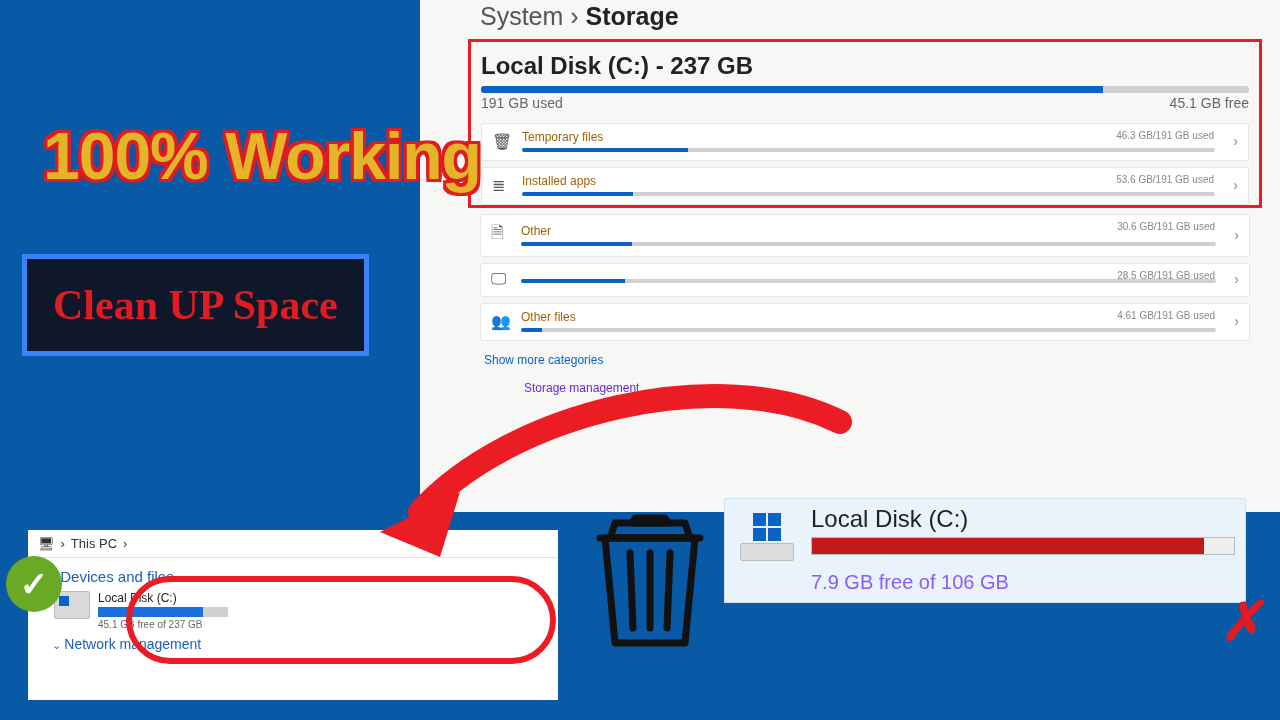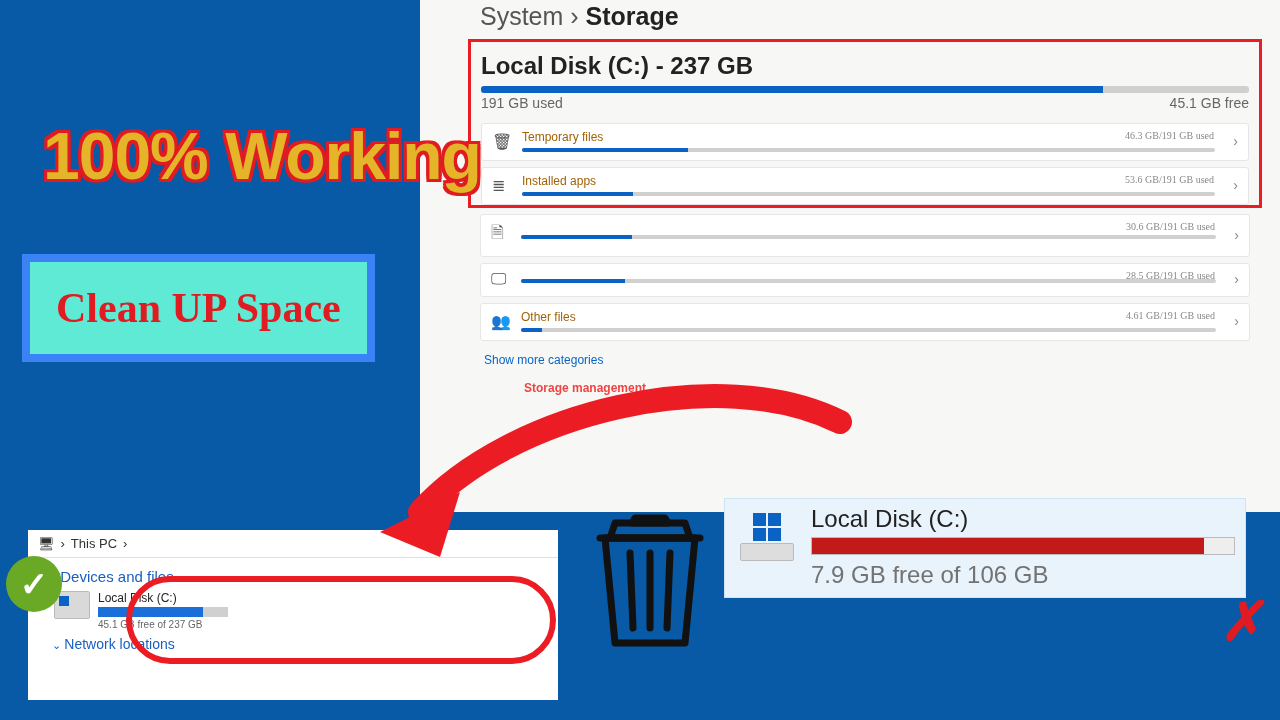--- a/index.html
+++ b/index.html
@@ -12,33 +12,33 @@
   .redbox { border: 3px solid #ec1c24; padding: 6px 10px 0 10px; margin-left:-12px; margin-right:-12px; }
   .disk-title { font-size: 24px; font-weight: 600; color: #222; padding: 4px 0 6px 0; }
   .big-bar { height: 7px; background: #d0d0d0; border-radius:3px; overflow:hidden; }
   .big-bar .fill { height:100%; background:#0a63c4; }
   .bar-labels { display:flex; justify-content:space-between; color:#666; font-size:14px; padding:2px 0 6px 0;}
 
   .cat-row { background:#fff; border:1px solid #e6e6e6; border-radius:3px; margin:6px 0; padding:6px 10px 8px 10px; display:flex; align-items:center; gap:12px; position:relative;}
   .cat-row .icon { width:18px; flex-shrink:0; color:#555; }
   .cat-row .body { flex:1; }
   .cat-row .cat-name { font-size:12px; color:#a16207; }
-  .cat-row .cat-used { position:absolute; right:34px; top:6px; font-size:10px; color:#888;font-family:Liberation Serif, serif; }
+  .cat-row .cat-used { position:absolute; right:34px; top:6px; font-size:10px; color:#888; }
   .cat-row .small-bar { height:4px; background:#d0d0d0; border-radius:2px; margin-top:4px; overflow:hidden;}
   .cat-row .small-bar .fill { height:100%; background:#0a63c4; }
   .cat-row .chev { color:#888; font-size:14px; padding-left:6px;}
 
   .show-more { color:#0a63c4; font-size:12px; padding:6px 4px; }
-  .mgmt { font-size:12px; font-weight:700; color:#ef4444; padding:8px 4px;}
+  .mgmt { font-size:12px; font-weight:400; color:#6d28d9; padding:8px 4px;}
 
   
   .headline { position:absolute; top:118px; left:14px; font-size:66px; font-weight:800; color:#e4b429;
               text-shadow: -3px 0 #e01b22, 3px 0 #e01b22, 0 -3px #e01b22, 0 3px #e01b22, -3px -3px #e01b22, 3px 3px #e01b22, -3px 3px #e01b22, 3px -3px #e01b22;
               font-family: Arial, sans-serif; letter-spacing:-1px;margin-left:29px;}
-  .subbox { position:absolute; top:254px; left:22px; background:#5eead4; border:8px solid #3b82f6; padding:22px 26px;}
+  .subbox { position:absolute; top:254px; left:22px; background:#0f172a; border:5px solid #3b82f6; padding:22px 26px;}
   .subbox span { font-size:42px; font-weight:600; color:#e01b22; font-family: Georgia, serif;}
 
   
   .explorer { position:absolute; left:28px; top:530px; width:530px; height:170px; background:#fff; }
   .explorer .addr { display:flex; align-items:center; gap:6px; padding:6px 10px; border-bottom:1px solid #e0e0e0; font-size:13px; color:#333;}
   .explorer .content { padding:10px 20px; }
   .explorer .section-head { color:#1a5fbf; font-size:15px; padding-bottom:6px;}
   .drives { display:flex; gap:18px; padding-left:6px;}
   .drive { display:flex; gap:8px; }
   .drive .dicon { width:36px; height:28px; background:#d9d9d9; border:1px solid #bbb; border-radius:2px; flex-shrink:0; position:relative;}
@@ -54,21 +54,21 @@
 
   .red-disk-panel { position:absolute; right:34px; top:498px; width:522px; background:#e8f3fb; border:1px solid #cfe3f3; padding:6px 10px 8px 10px; display:flex; gap:12px; align-items:flex-start;}
   .red-disk-panel .dicon2 { width:64px; height:52px; display:flex; flex-direction:column; align-items:center; justify-content:center; margin-top:6px;}
   .red-disk-panel .dicon2 .winlogo { width:28px; height:28px; display:grid; grid-template:1fr 1fr/1fr 1fr; gap:2px;}
   .red-disk-panel .dicon2 .winlogo div{background:#0a63c4;}
   .red-disk-panel .dicon2 .dbase{ width:54px; height:18px; background:#ddd; border:1px solid #bbb; border-radius:2px; margin-top:2px;}
   .red-disk-panel .body2 { flex:1; }
   .red-disk-panel .title2 { font-size:24px; color:#222; padding-bottom:4px;}
   .red-disk-panel .rbar { height:18px; background:#eee; border:1px solid #bbb; }
   .red-disk-panel .rbar .rf{height:100%; background:#c21919;}
-  .red-disk-panel .rfree { font-size:24px; color:#737373; padding-top:6px;}
+  .red-disk-panel .rfree { font-size:20px; color:#8b5cf6; padding-top:16px;}
 
   .cross { position:absolute; right:12px; top:590px; color:#e01b22; font-size:54px; font-weight:900; font-family:Arial; transform:skewX(-8deg);}
 
   
   .trash { position:absolute; left:590px; top:498px; width:120px; height:150px;}
 
   
   .arrow { position:absolute; left:370px; top:382px; width:520px; height:220px; pointer-events:none;}
 </style>
 </head>
@@ -111,20 +111,21 @@
           </div>
       </div>
       <span class="cat-used">53.6 GB/191 GB used</span>
       <span class="chev">›</span>
     </div>
   </div>
 
   <div class="cat-row">
     <span class="icon">🗎</span>
     <div class="body">
+      <div class="cat-name">Other</div>
       <div class="small-bar">
           <div class="fill" style="width:16%"></div>
         </div>
     </div>
     <span class="cat-used">30.6 GB/191 GB used</span>
     <span class="chev">›</span>
   </div>
 
   <div class="cat-row">
     <span class="icon">🖵</span>
@@ -175,21 +176,21 @@
         <div class="dtxt">
           <div>Local Disk (C:)</div>
           <div class="dbar">
               <div class="f" style="width:81%"></div>
             </div>
           <div class="dfree">45.1 GB free of 237 GB</div>
         </div>
       </div>
     </div>
     <div class="netloc">
-      <span style="font-size:11px">⌄ </span><span>Network locations</span>
+      <span style="font-size:11px">⌄ </span><span>Network management</span>
     </div>
   </div>
   <div class="redcircle"></div>
 </div>
 
 <div class="check-badge">✓</div>
 
 <div class="red-disk-panel">
   <div class="dicon2">
     <div class="winlogo">

